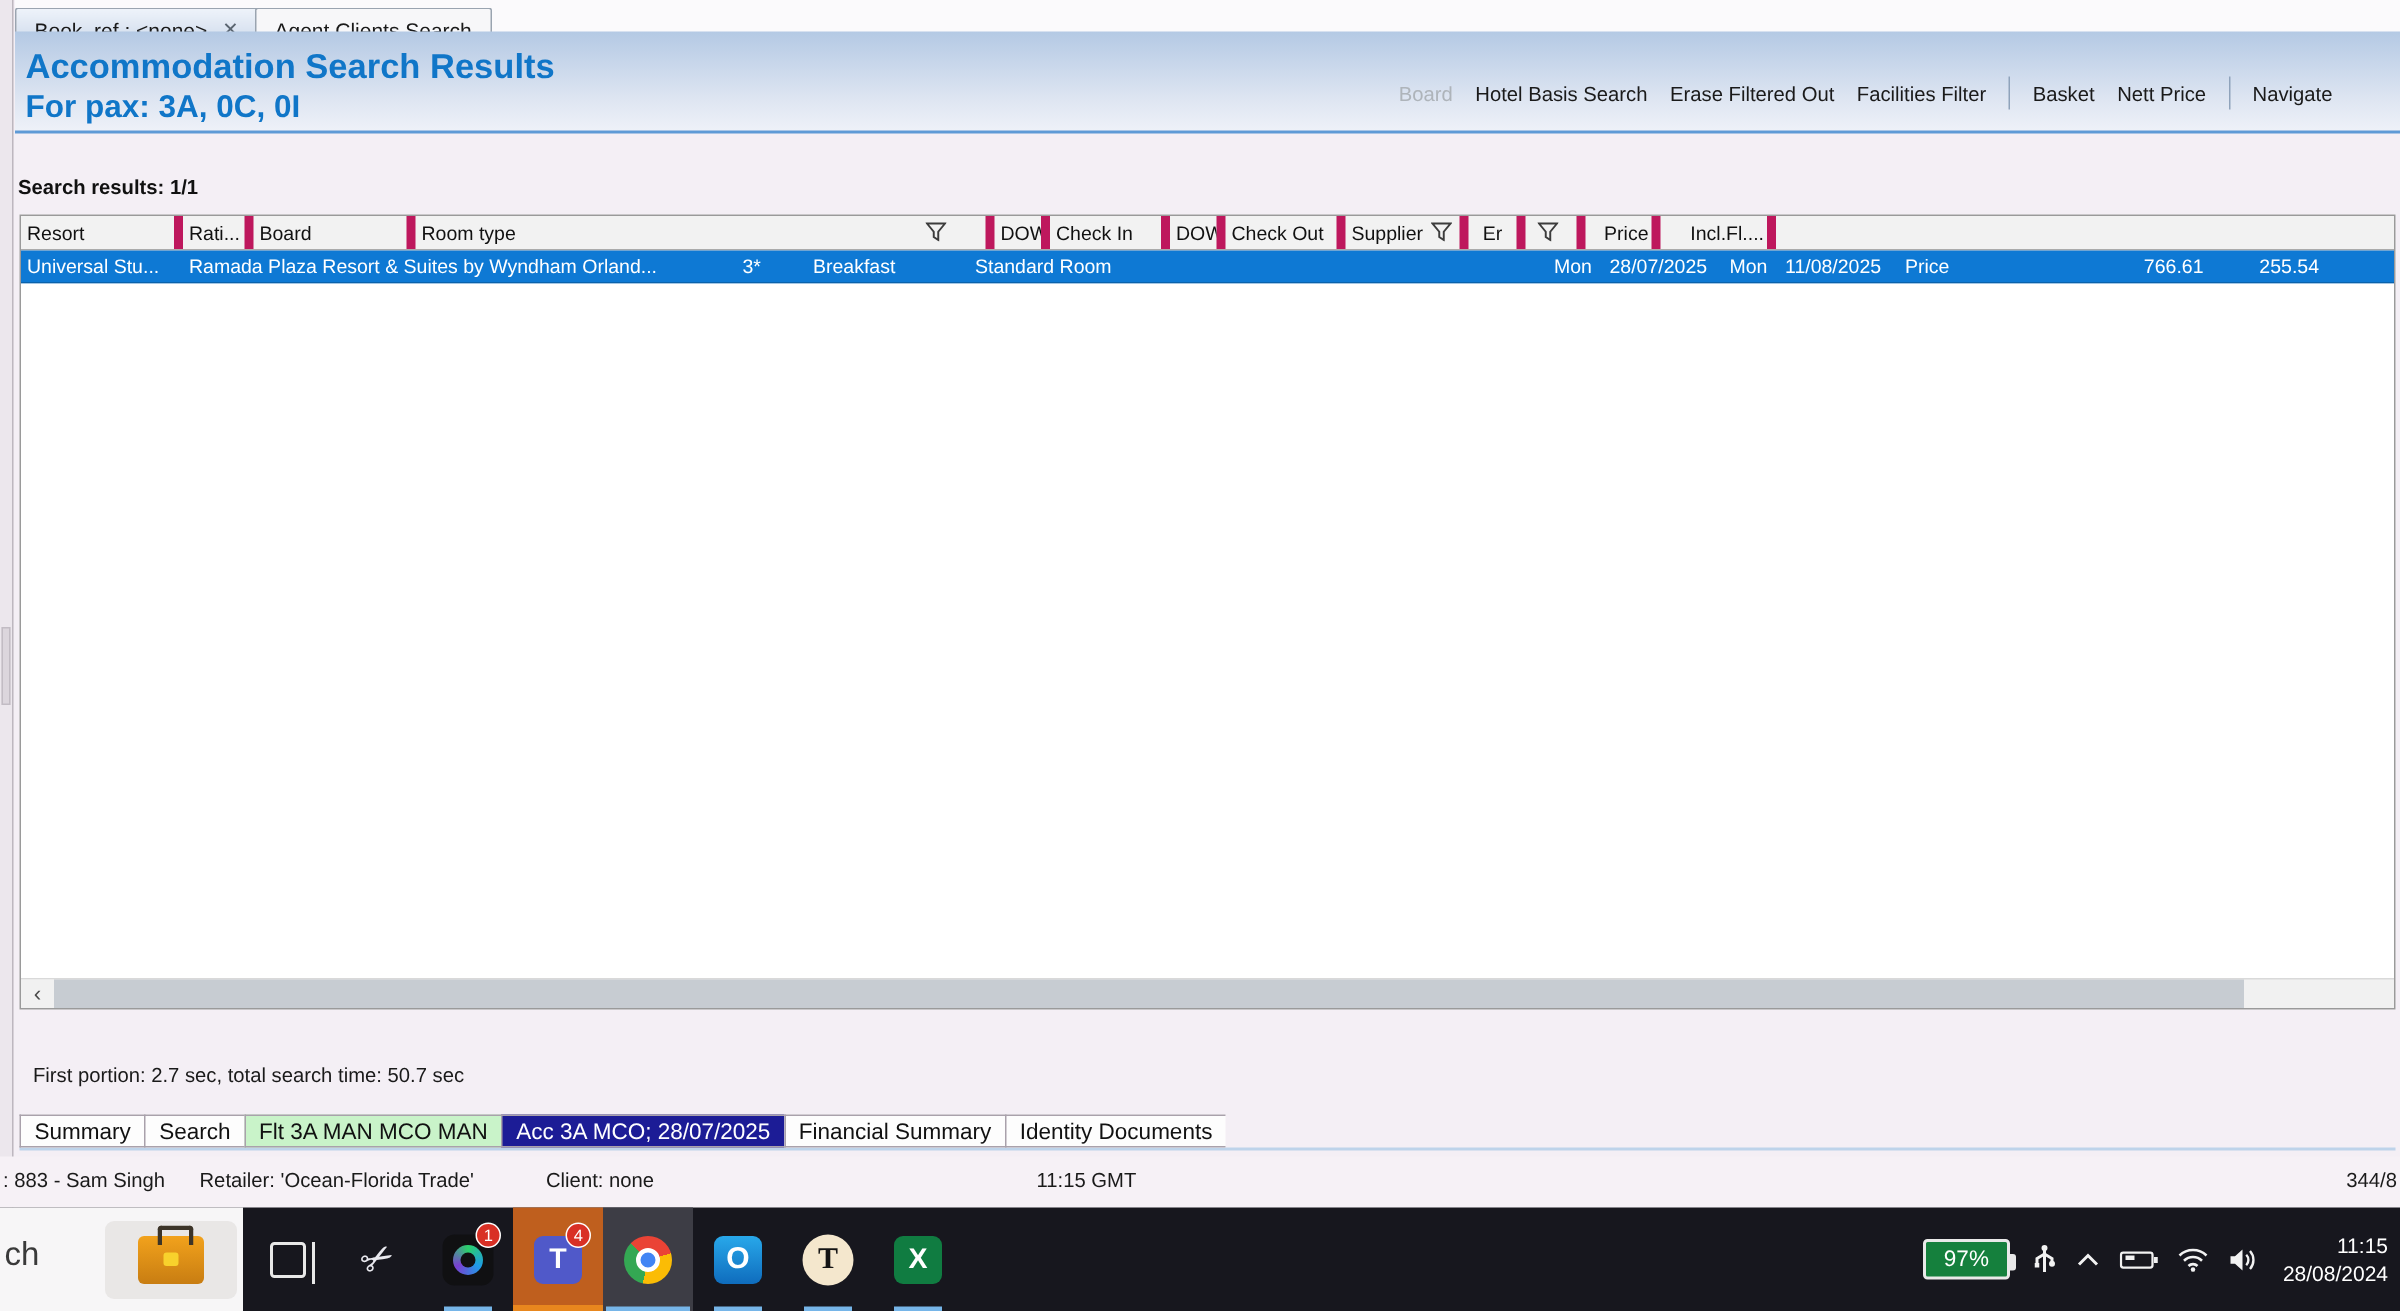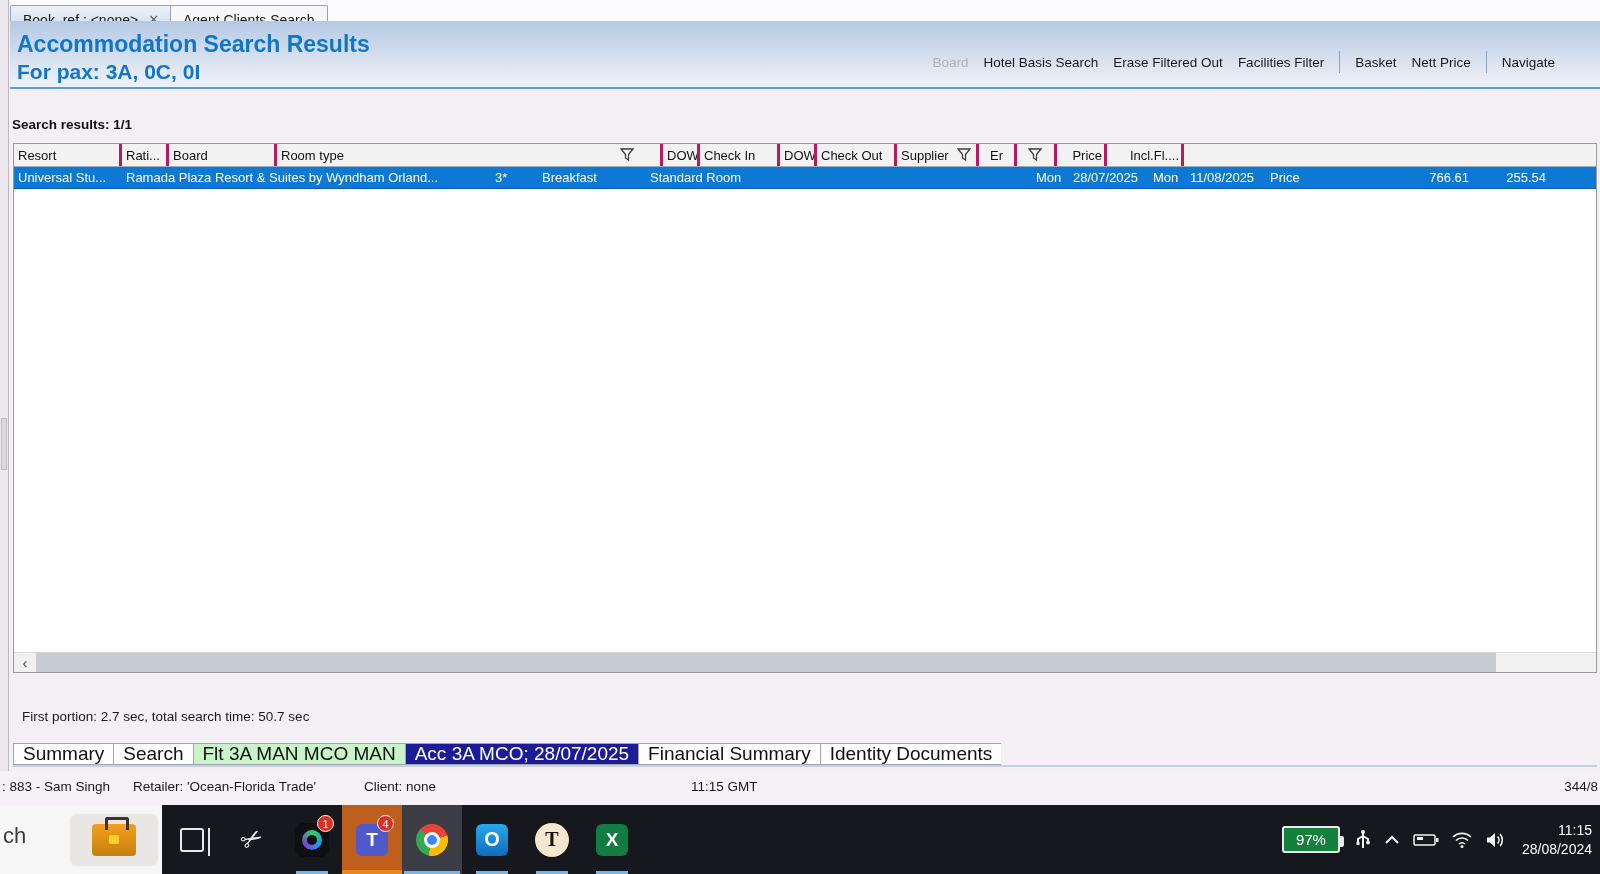--- a/index.html
+++ b/index.html
@@ -29,21 +29,21 @@
   .toolbar { position:absolute; right:45px; top:30px; display:flex; align-items:center; gap:15px; font-size:13.5px; color:#1a1a1a; }
   .tool { cursor:pointer; white-space:nowrap; }
   .tool.disabled { color:#aeb4ba; cursor:default; }
   .tool-sep { width:1px; height:22px; background:#8fa3bb; }
 
   
   .results-label { position:absolute; left:12px; top:117px; font-size:13.5px; font-weight:bold; color:#111; }
 
   .grid { position:absolute; left:13px; top:143px; width:1584px; height:530px; background:#ffffff; border:1px solid #9a9a9a; }
   .grid-header { display:flex; height:23px; background:#f2f2f2; border-bottom:1px solid #ababab; }
-  .hcell { position:relative; height:100%; display:flex; align-items:center; padding:0 4px; font-size:13px; color:#111; border-right:3px solid #be185d; overflow:hidden; white-space:nowrap; }
+  .hcell { position:relative; height:100%; display:flex; align-items:center; padding:0 4px; font-size:13px; color:#111; border-right:6px solid #be185d; overflow:hidden; white-space:nowrap; }
   .hcell.num { justify-content:flex-end; padding-right:2px; }
   .hcell .funnel { position:absolute; top:4px; }
   .grid-row { display:flex; height:22px; background:#0e79d4; color:#ffffff; border-bottom:1px solid #0b62ab; }
   .rcell { height:100%; display:flex; align-items:center; padding:0 4px; font-size:13px; border-right:1px solid rgba(255,255,255,0.0); overflow:hidden; white-space:nowrap; }
   .rcell.num { justify-content:flex-end; padding-right:6px; }
   .grid-body { height:434px; background:#ffffff; }
 
   .c0{width:108px}.c1{width:369px}.c2{width:47px}.c3{width:108px}.c4{width:386px}
   .c5{width:37px}.c6{width:80px}.c7{width:37px}.c8{width:80px}.c9{width:82px}
   .c10{width:38px;justify-content:center}.c11{width:40px;justify-content:center}
@@ -51,21 +51,21 @@
 
   
   .hscroll { position:absolute; left:0; bottom:0; width:100%; height:20px; background:#f1f1f1; border-top:1px solid #d9d9d9; display:flex; }
   .hs-arrow { width:22px; height:100%; display:flex; align-items:center; justify-content:center; color:#4a4a4a; font-size:15px; background:#f1f1f1; }
   .hs-thumb { width:1460px; height:100%; background:#c7ccd2; }
 
   .timing { position:absolute; left:22px; top:709px; font-size:13.5px; color:#1a1a1a; }
 
   
   .bottom-tabs { position:absolute; left:13px; top:743px; height:24px; display:flex; align-items:stretch; border-bottom:2px solid #bdd3ea; width:1584px; }
-  .btab { display:flex; align-items:center; padding:0 9px; font-size:19px; color:#111; background:#fdfdfd; border:1px solid #a9a1ab; border-right:none; cursor:pointer; white-space:nowrap; }
+  .btab { display:flex; align-items:center; padding:0 9px; font-size:15px; color:#111; background:#fdfdfd; border:1px solid #a9a1ab; border-right:none; cursor:pointer; white-space:nowrap; }
   .btab:last-of-type { border-right:1px solid #a9a1ab; }
   .btab.green { background:#c9f3c9; }
   .btab.navy { background:#1c1c96; color:#ffffff; }
   .btab-filler { flex:1; }
 
   
   .statusbar { position:absolute; left:0; top:771px; width:1600px; height:34px; background:#f6f1f6; font-size:13.5px; color:#1a1a1a; }
   .statusbar .s-user { position:absolute; left:2px; top:8px; }
   .statusbar .s-retailer { position:absolute; left:133px; top:8px; }
   .statusbar .s-client { position:absolute; left:364px; top:8px; }

